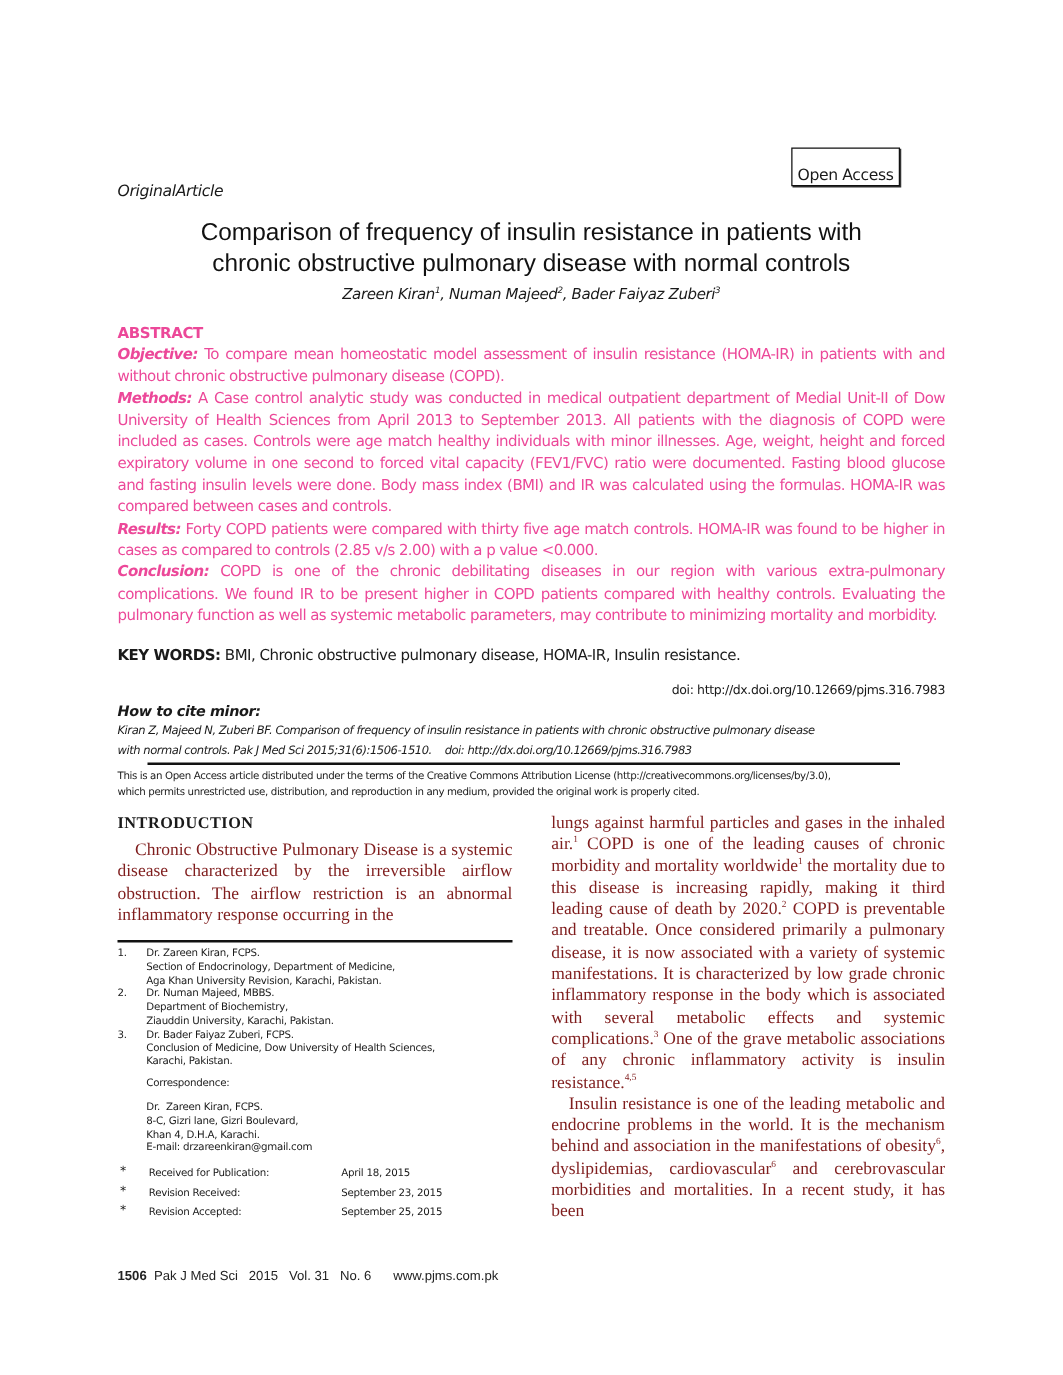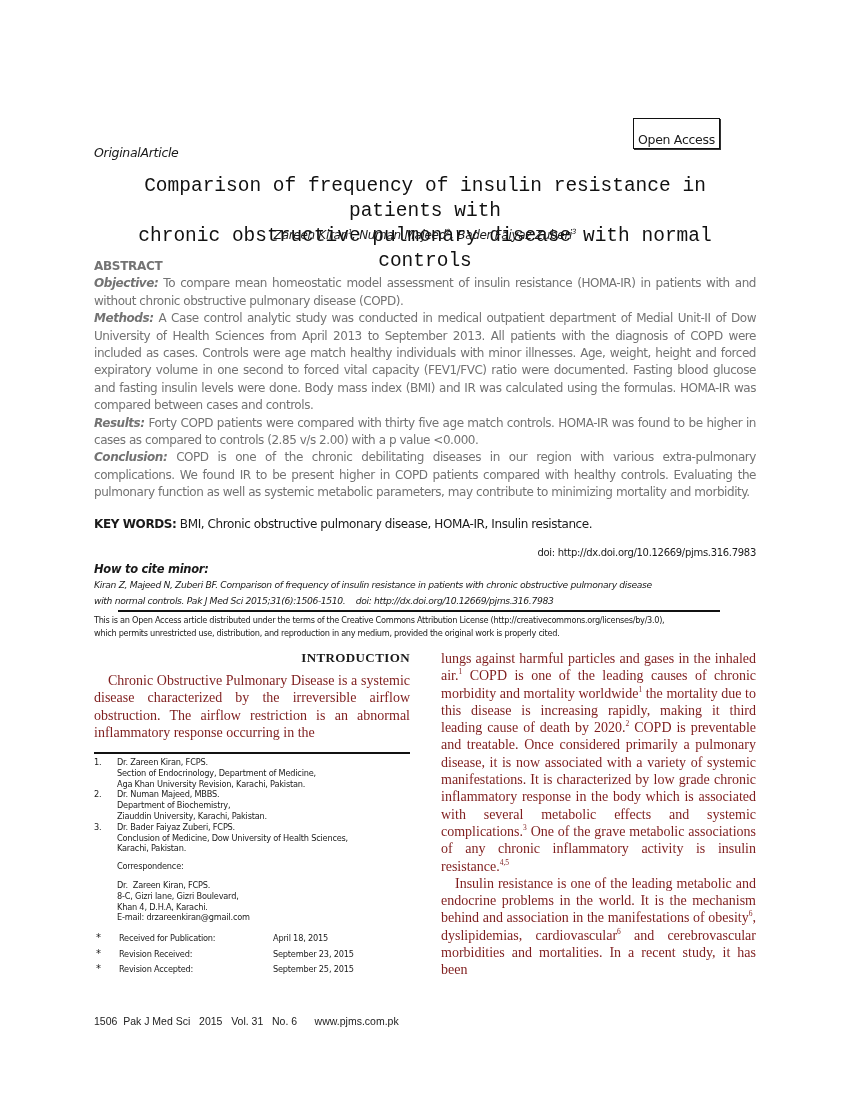--- a/index.html
+++ b/index.html
@@ -10,32 +10,32 @@
     border: 1.5px solid #111; padding: 13px 4px 1px 4px;
     font-family: "DejaVu Sans", sans-serif; font-size: 12.5px; letter-spacing: -0.3px;
     box-shadow: 1px 1px 0 #333;
   }
   .article-type {
     position: absolute; left: 94px; top: 145px;
     font-family: "DejaVu Sans", sans-serif; font-style: italic; font-size: 12.5px; letter-spacing: -0.3px;
   }
   .title {
     position: absolute; left: 94px; top: 174px; width: 662px; text-align: center;
-    font-family: Liberation Mono, monospace; font-size: 19.5px; line-height: 25px; color: #111;
+    font-family: Liberation Sans, sans-serif; font-size: 19.5px; line-height: 25px; color: #111;
   }
   .authors {
     position: absolute; left: 94px; top: 228px; width: 662px; text-align: center;
     font-family: "DejaVu Sans", sans-serif; font-style: italic; font-size: 12px; letter-spacing: -0.3px;
   }
   .authors sup { font-size: 7px; }
 
   .abstract {
     position: absolute; left: 94px; top: 258px; width: 662px;
     font-family: "DejaVu Sans", sans-serif; font-size: 12px; line-height: 17.4px;
-    letter-spacing: -0.45px; text-align: justify; color: #737373;
+    letter-spacing: -0.45px; text-align: justify; color: #ec4899;
   }
   .abstract .heading { font-weight: bold; letter-spacing: -0.3px; }
   .abstract p { margin: 0; }
   .abstract .lbl { font-weight: bold; font-style: italic; }
 
   .keywords {
     position: absolute; left: 94px; top: 517px; width: 662px;
     font-family: "DejaVu Sans", sans-serif; font-size: 12px; letter-spacing: -0.4px;
   }
   .keywords .kw-label { font-weight: bold; }
@@ -54,21 +54,21 @@
   }
   .cite-rule { position: absolute; left: 118px; top: 610px; width: 602px; height: 1.5px; background: #111; }
   .license {
     position: absolute; left: 94px; top: 614px; width: 664px;
     font-family: "DejaVu Sans", sans-serif; font-size: 8.2px; line-height: 12.5px; letter-spacing: -0.3px;
   }
 
   .col-left { position: absolute; left: 94px; top: 650px; width: 316px; }
   .col-right { position: absolute; left: 441px; top: 650px; width: 315px; }
   .section-head {
-    text-align: right; font-family: "Liberation Serif", serif; font-weight: bold;
+    text-align: left; font-family: "Liberation Serif", serif; font-weight: bold;
     font-size: 13px; letter-spacing: 0.4px; margin: 0 0 6px 0;
   }
   .body-text {
     font-family: "Liberation Serif", serif; font-size: 14px; line-height: 17.3px;
     text-align: justify; margin: 0; color: #7f1d1d;
   }
   .indent { text-indent: 14px; }
   .body-text sup { font-size: 7.5px; line-height: 0; }
 
   .fn-rule { position: absolute; left: 94px; top: 752px; width: 316px; height: 1.5px; background: #111; }
@@ -84,21 +84,21 @@
   .corr-block { margin-top: 8px; }
   .dates { margin-top: 8px; }
   .date-row { display: flex; height: 15.3px; align-items: center; }
   .date-star { width: 23px; flex: none; font-size: 10px; padding-left: 2px; }
   .date-label { width: 154px; flex: none; }
 
   .footer {
     position: absolute; left: 94px; top: 1015px;
     font-family: "Liberation Sans", sans-serif; font-size: 10.5px; color: #222; white-space: pre;
   }
-  .footer .pg { font-weight: normal; }
+  .footer .pg { font-weight: bold; }
 </style>
 </head>
 <body>
 
 <div class="open-access">Open Access</div>
 <div class="article-type">OriginalArticle</div>
 
 <div class="title">
   <div>Comparison of frequency of insulin resistance in patients with</div>
   <div>chronic obstructive pulmonary disease with normal controls</div>

